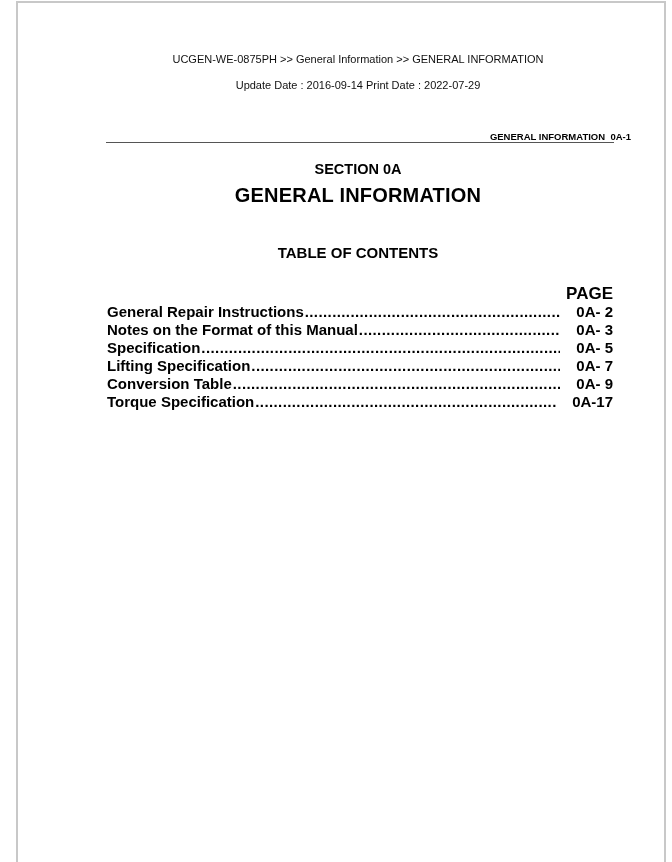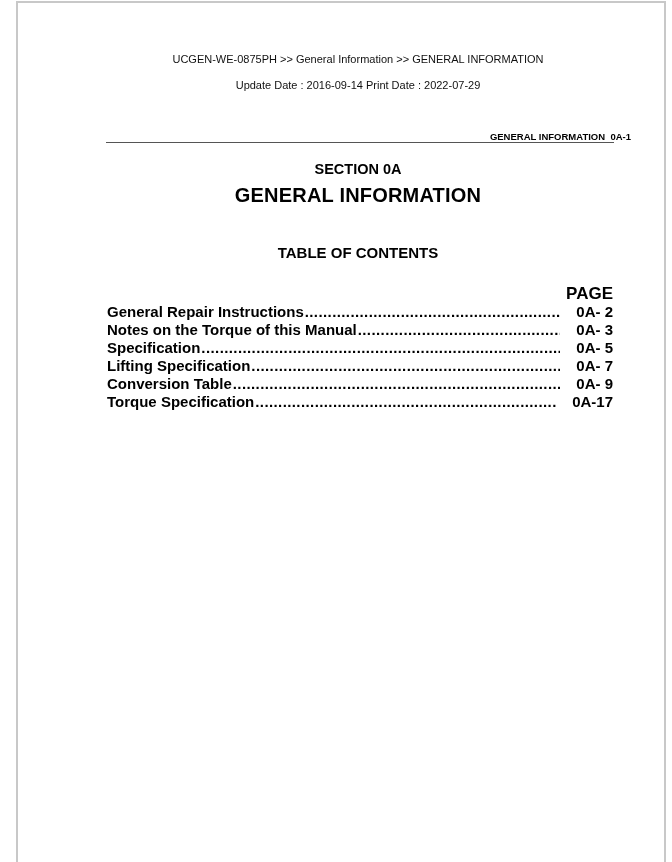--- a/index.html
+++ b/index.html
@@ -62,21 +62,21 @@
 
 <div class="page-head">PAGE</div>
 
 <div class="toc">
   <div class="toc-row">
     <span class="toc-label">General Repair Instructions</span>
     <span class="toc-dots">..........................................................................................................................................................</span>
     <span class="toc-page">0A- 2</span>
   </div>
   <div class="toc-row">
-    <span class="toc-label">Notes on the Torque of this Manual</span>
+    <span class="toc-label">Notes on the Format of this Manual</span>
     <span class="toc-dots">..........................................................................................................................................................</span>
     <span class="toc-page">0A- 3</span>
   </div>
   <div class="toc-row">
     <span class="toc-label">Specification</span>
     <span class="toc-dots">..........................................................................................................................................................</span>
     <span class="toc-page">0A- 5</span>
   </div>
   <div class="toc-row">
     <span class="toc-label">Lifting Specification</span>

